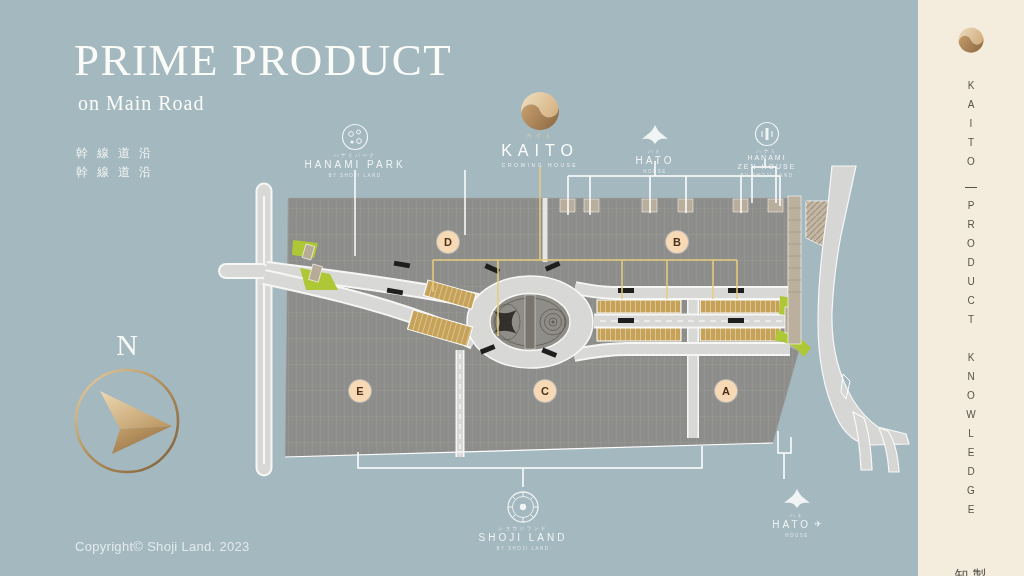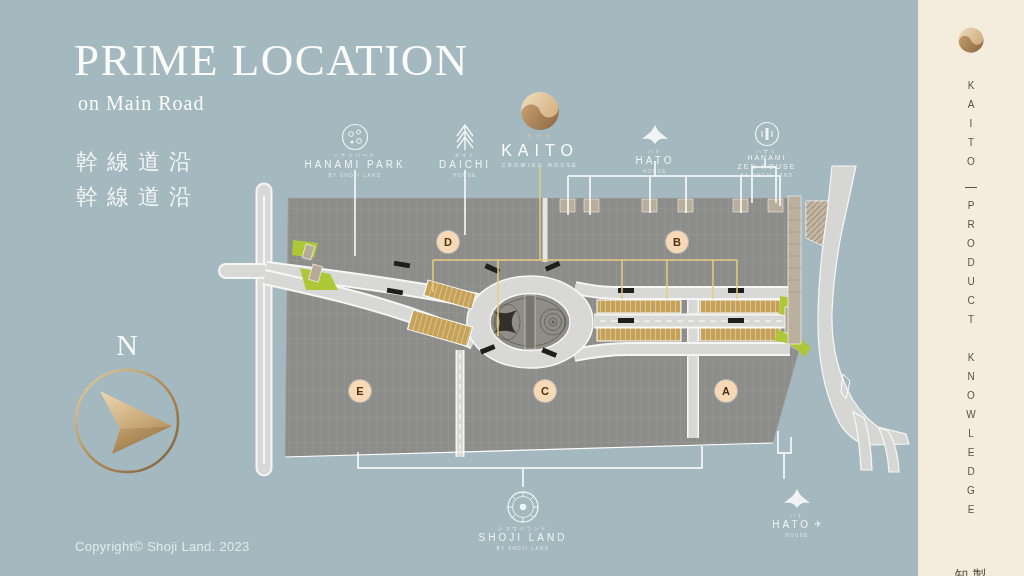--- a/index.html
+++ b/index.html
@@ -16,21 +16,21 @@
     font-size:45px;font-weight:400;letter-spacing:1.5px;color:#fbfcf8;
   }
   .subtitle{
     position:absolute;left:78px;top:92px;
     font-family:"Liberation Serif","DejaVu Serif",serif;
     font-size:20px;color:#fbfcf8;letter-spacing:1px;
   }
   .jp-tagline{
     position:absolute;left:76px;top:144px;
     font-family:"Liberation Serif","DejaVu Serif",serif;
-    font-size:22px;color:#f4f6f3;letter-spacing:9px;line-height:1.6;
+    font-size:12px;color:#f4f6f3;letter-spacing:9px;line-height:1.6;
   }
   
   .compass{position:absolute;left:71px;top:328px;width:112px;text-align:center;}
   .compass .n{
     font-family:"Liberation Serif","DejaVu Serif",serif;
     font-size:30px;color:#f6f8f5;margin-bottom:6px;
   }
   
   .copyright{position:absolute;left:75px;top:539px;font-size:13px;color:#e3eaec;letter-spacing:.3px;}
   
@@ -220,21 +220,21 @@
       <path d="M433,260 H737"></path>
       <path d="M433,260 V292"></path>
       <path d="M498,260 V336"></path>
       <path d="M622,260 V299"></path>
       <path d="M667,260 V299"></path>
       <path d="M713,260 V299"></path>
       <path d="M737,260 V299"></path>
     </g>
   </svg>
 
-  <div class="title">PRIME LOCATION</div>
+  <div class="title">PRIME PRODUCT</div>
   <div class="subtitle">on Main Road</div>
   <div class="jp-tagline">
     <div>幹線道沿</div>
     <div>幹線道沿</div>
   </div>
 
   <div class="compass">
     <div class="n">N</div>
     <svg width="112" height="106" viewBox="0 0 112 106">
       <defs>
@@ -273,28 +273,20 @@
       <circle cx="-4" cy="-3" r="2.4" fill="none" stroke="#f1f4f4" stroke-width="1"></circle>
       <circle cx="3.5" cy="-5" r="2" fill="none" stroke="#f1f4f4" stroke-width="1"></circle>
       <circle cx="4" cy="4" r="2.4" fill="none" stroke="#f1f4f4" stroke-width="1"></circle>
       <circle cx="-3" cy="5" r="1.6" fill="#f1f4f4"></circle>
     </svg>
     <div class="l-jp">ハナミパーク</div>
     <div class="l-name">HANAMI PARK</div>
     <div class="l-sub">BY SHOJI LAND</div>
   </div>
 
-  <div class="logo" style="left:433px;top:122px;width:64px;">
-    <svg width="30" height="30" viewBox="-15 -15 30 30">
-      <path d="M-8,-1 L0,-12 L8,-1 M-8,5 L0,-6 L8,5 M-8,11 L0,0 L8,11 M0,-12 V13" fill="none" stroke="#f1f4f4" stroke-width="1.5"></path>
-    </svg>
-    <div class="l-jp">ダイチ</div>
-    <div class="l-name">DAICHI</div>
-    <div class="l-sub">HOUSE</div>
-  </div>
 
   <div class="logo kaito-main" style="left:496px;top:90px;width:88px;">
     <svg width="42" height="42" viewBox="-21 -21 42 42">
       <defs>
         <linearGradient id="kA" x1="0" y1="0" x2="1" y2="1">
           <stop offset="0" stop-color="#f0e0c2"></stop>
             <stop offset="1" stop-color="#d3ad7c"></stop>
         </linearGradient>
         <linearGradient id="kB" x1="0" y1="0" x2="1" y2="1">
           <stop offset="0" stop-color="#c79f6e"></stop>

